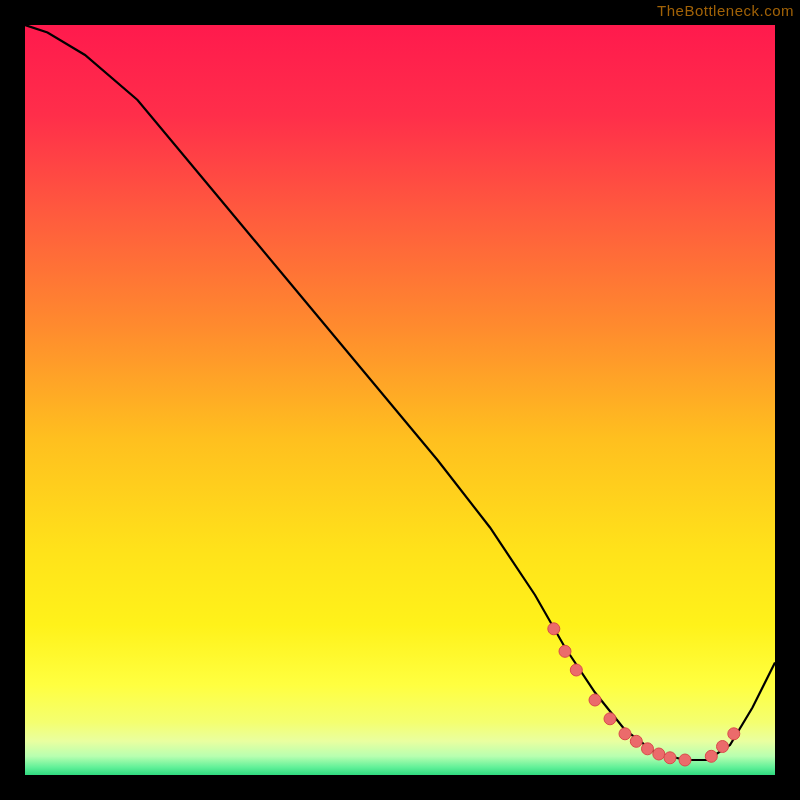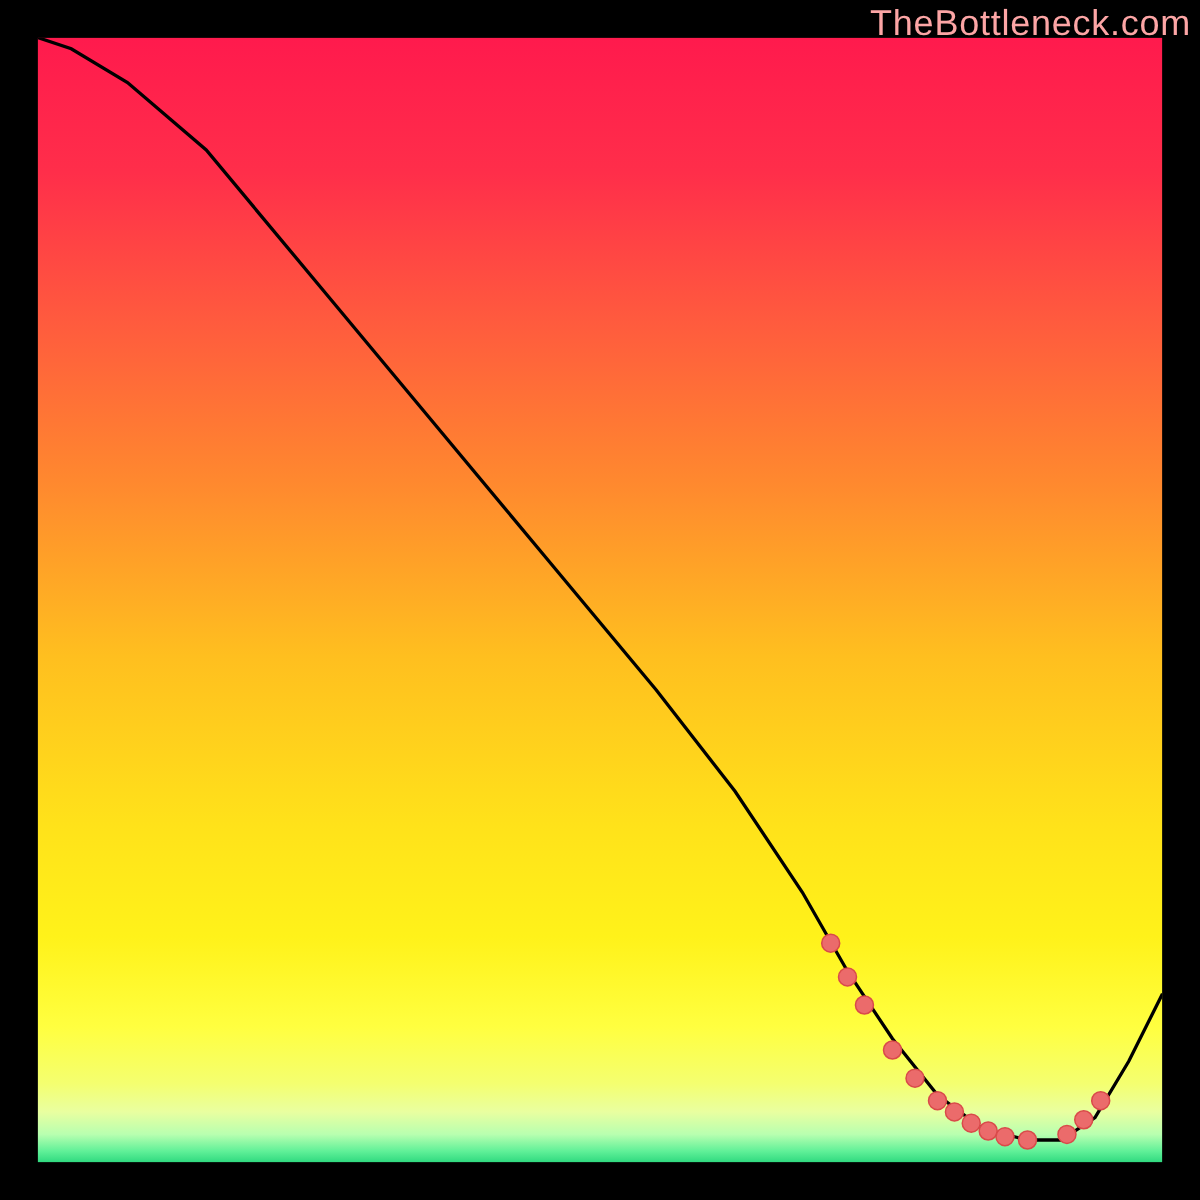--- a/index.html
+++ b/index.html
@@ -14,22 +14,22 @@
   .frame {
     position: relative;
     width: 800px;
     height: 800px;
     background: #000;
   }
   .watermark {
     position: absolute;
     top: 2px;
     right: 6px;
-    color: #fca5a5;
-    font-size: 24px;
+    color: #a16207;
+    font-size: 15px;
     font-weight: 500;
     letter-spacing: 0.5px;
     z-index: 20;
   }
   .plot-area {
     position: absolute;
     left: 25px;
     top: 25px;
     width: 750px;
     height: 750px;

